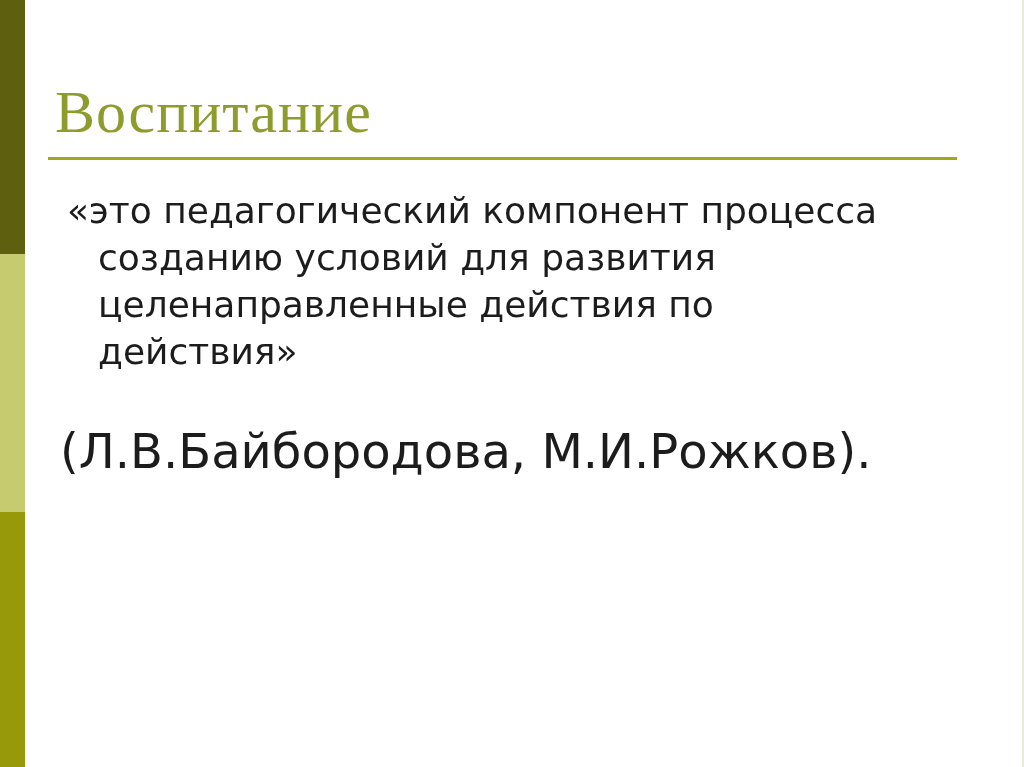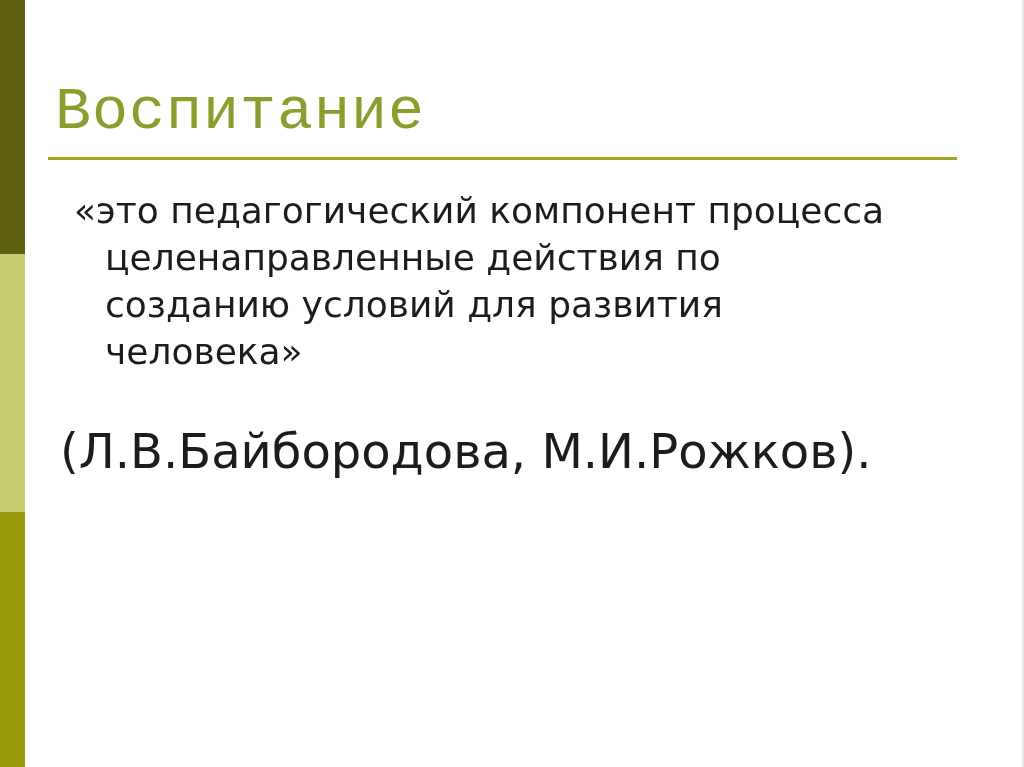--- a/index.html
+++ b/index.html
@@ -45,39 +45,39 @@
     top: 0;
     width: 2px;
     height: 100%;
     background: #e9ebdf;
   }
   
   .title {
     position: absolute;
     left: 55px;
     top: 82px;
-    font-family: Liberation Mono, monospace;
+    font-family: Liberation Serif, serif;
     font-size: 60px;
     line-height: 1;
     letter-spacing: 1px;
     color: #8e9c2e;
     white-space: nowrap;
   }
   .title-rule {
     position: absolute;
     left: 48px;
     top: 157px;
     width: 909px;
     height: 3px;
     background: #9fa81c;
   }
   
   .quote {
     position: absolute;
-    left: 74px;
+    left: 67px;
     top: 187px;
     font-size: 36px;
     line-height: 47px;
     color: #1c1c1c;
     white-space: nowrap;
   }
   .quote .wrapped {
     margin-left: 31px;
   }
   
@@ -101,22 +101,22 @@
     <div class="seg-mid"></div>
     <div class="seg-bottom"></div>
   </div>
 
   <div class="title">Воспитание</div>
 
   <div class="title-rule"></div>
 
   <div class="quote">
     <div>«это педагогический компонент процесса</div>
+    <div class="wrapped">созданию условий для развития</div>
     <div class="wrapped">целенаправленные действия по</div>
-    <div class="wrapped">созданию условий для развития</div>
-    <div class="wrapped">человека»</div>
+    <div class="wrapped">действия»</div>
   </div>
 
   <div class="citation">(Л.В.Байбородова, М.И.Рожков).</div>
 
   <div class="right-edge"></div>
 
 </div>
 
 </body></html>

